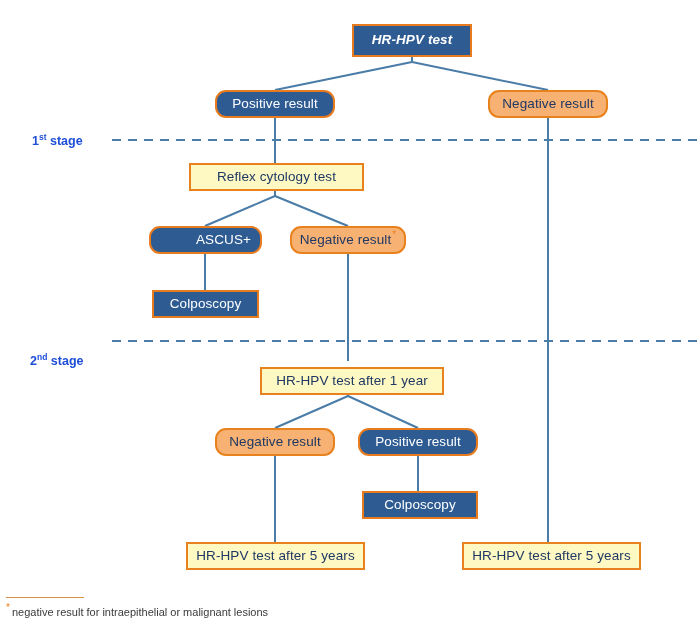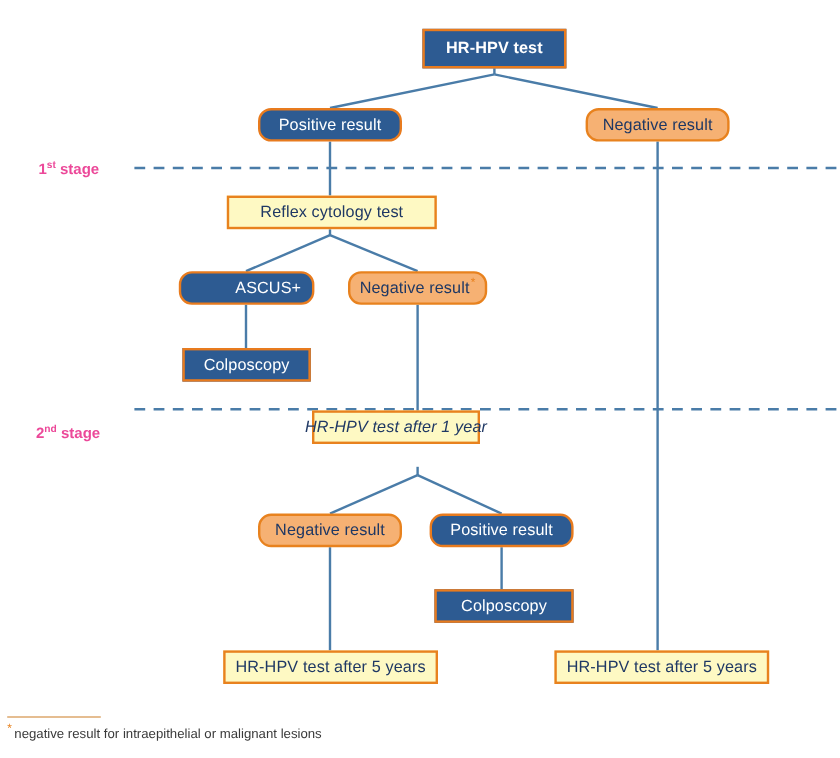--- a/index.html
+++ b/index.html
@@ -36,20 +36,21 @@
     font-size: 13.5px;
     line-height: 1.1;
     white-space: nowrap;
     letter-spacing: 0.1px;
   }
   .node-blue-sq {
     background: #2D5B92;
     border: 2.5px solid #E87B1E;
     color: #ffffff;
     font-weight: bold;
+    font-style: italic;
   }
   .node-blue-round {
     background: #2D5B92;
     border: 2.5px solid #E87B1E;
     color: #ffffff;
     border-radius: 11px;
   }
   .node-orange-round {
     background: #F6B173;
     border: 2.5px solid #E8821E;
@@ -70,21 +71,21 @@
     color: #E8821E;
     font-size: 10px;
     vertical-align: super;
     line-height: 0;
     margin-left: 1px;
   }
   
   .stage-label {
     position: absolute;
     font-size: 12.5px;
-    color: #ec4899;
+    color: #1d4ed8;
     font-weight: bold;
     white-space: nowrap;
   }
   .stage-label sup {
     font-size: 8.5px;
   }
   
   .footnote-rule {
     position: absolute;
     left: 6px;
@@ -179,21 +180,21 @@
   </div>
 
   <div class="node node-orange-round" style="left:290px; top:226px; width:116px; height:28px;">
     <span><span>Negative result</span><span class="sup-ast">*</span></span>
   </div>
 
   <div class="node node-plain-blue-sq" style="left:152px; top:290px; width:107px; height:28px;">
     <span>Colposcopy</span>
   </div>
 
-  <div class="node node-white-sq" style="left:260px; top:342px; width:140px; height:28px;font-style:italic;">
+  <div class="node node-white-sq" style="left:260px; top:367px; width:184px; height:28px;">
     <span>HR-HPV test after 1 year</span>
   </div>
 
   <div class="node node-orange-round" style="left:215px; top:428px; width:120px; height:28px;">
     <span>Negative result</span>
   </div>
 
   <div class="node node-blue-round" style="left:358px; top:428px; width:120px; height:28px;">
     <span>Positive result</span>
   </div>

